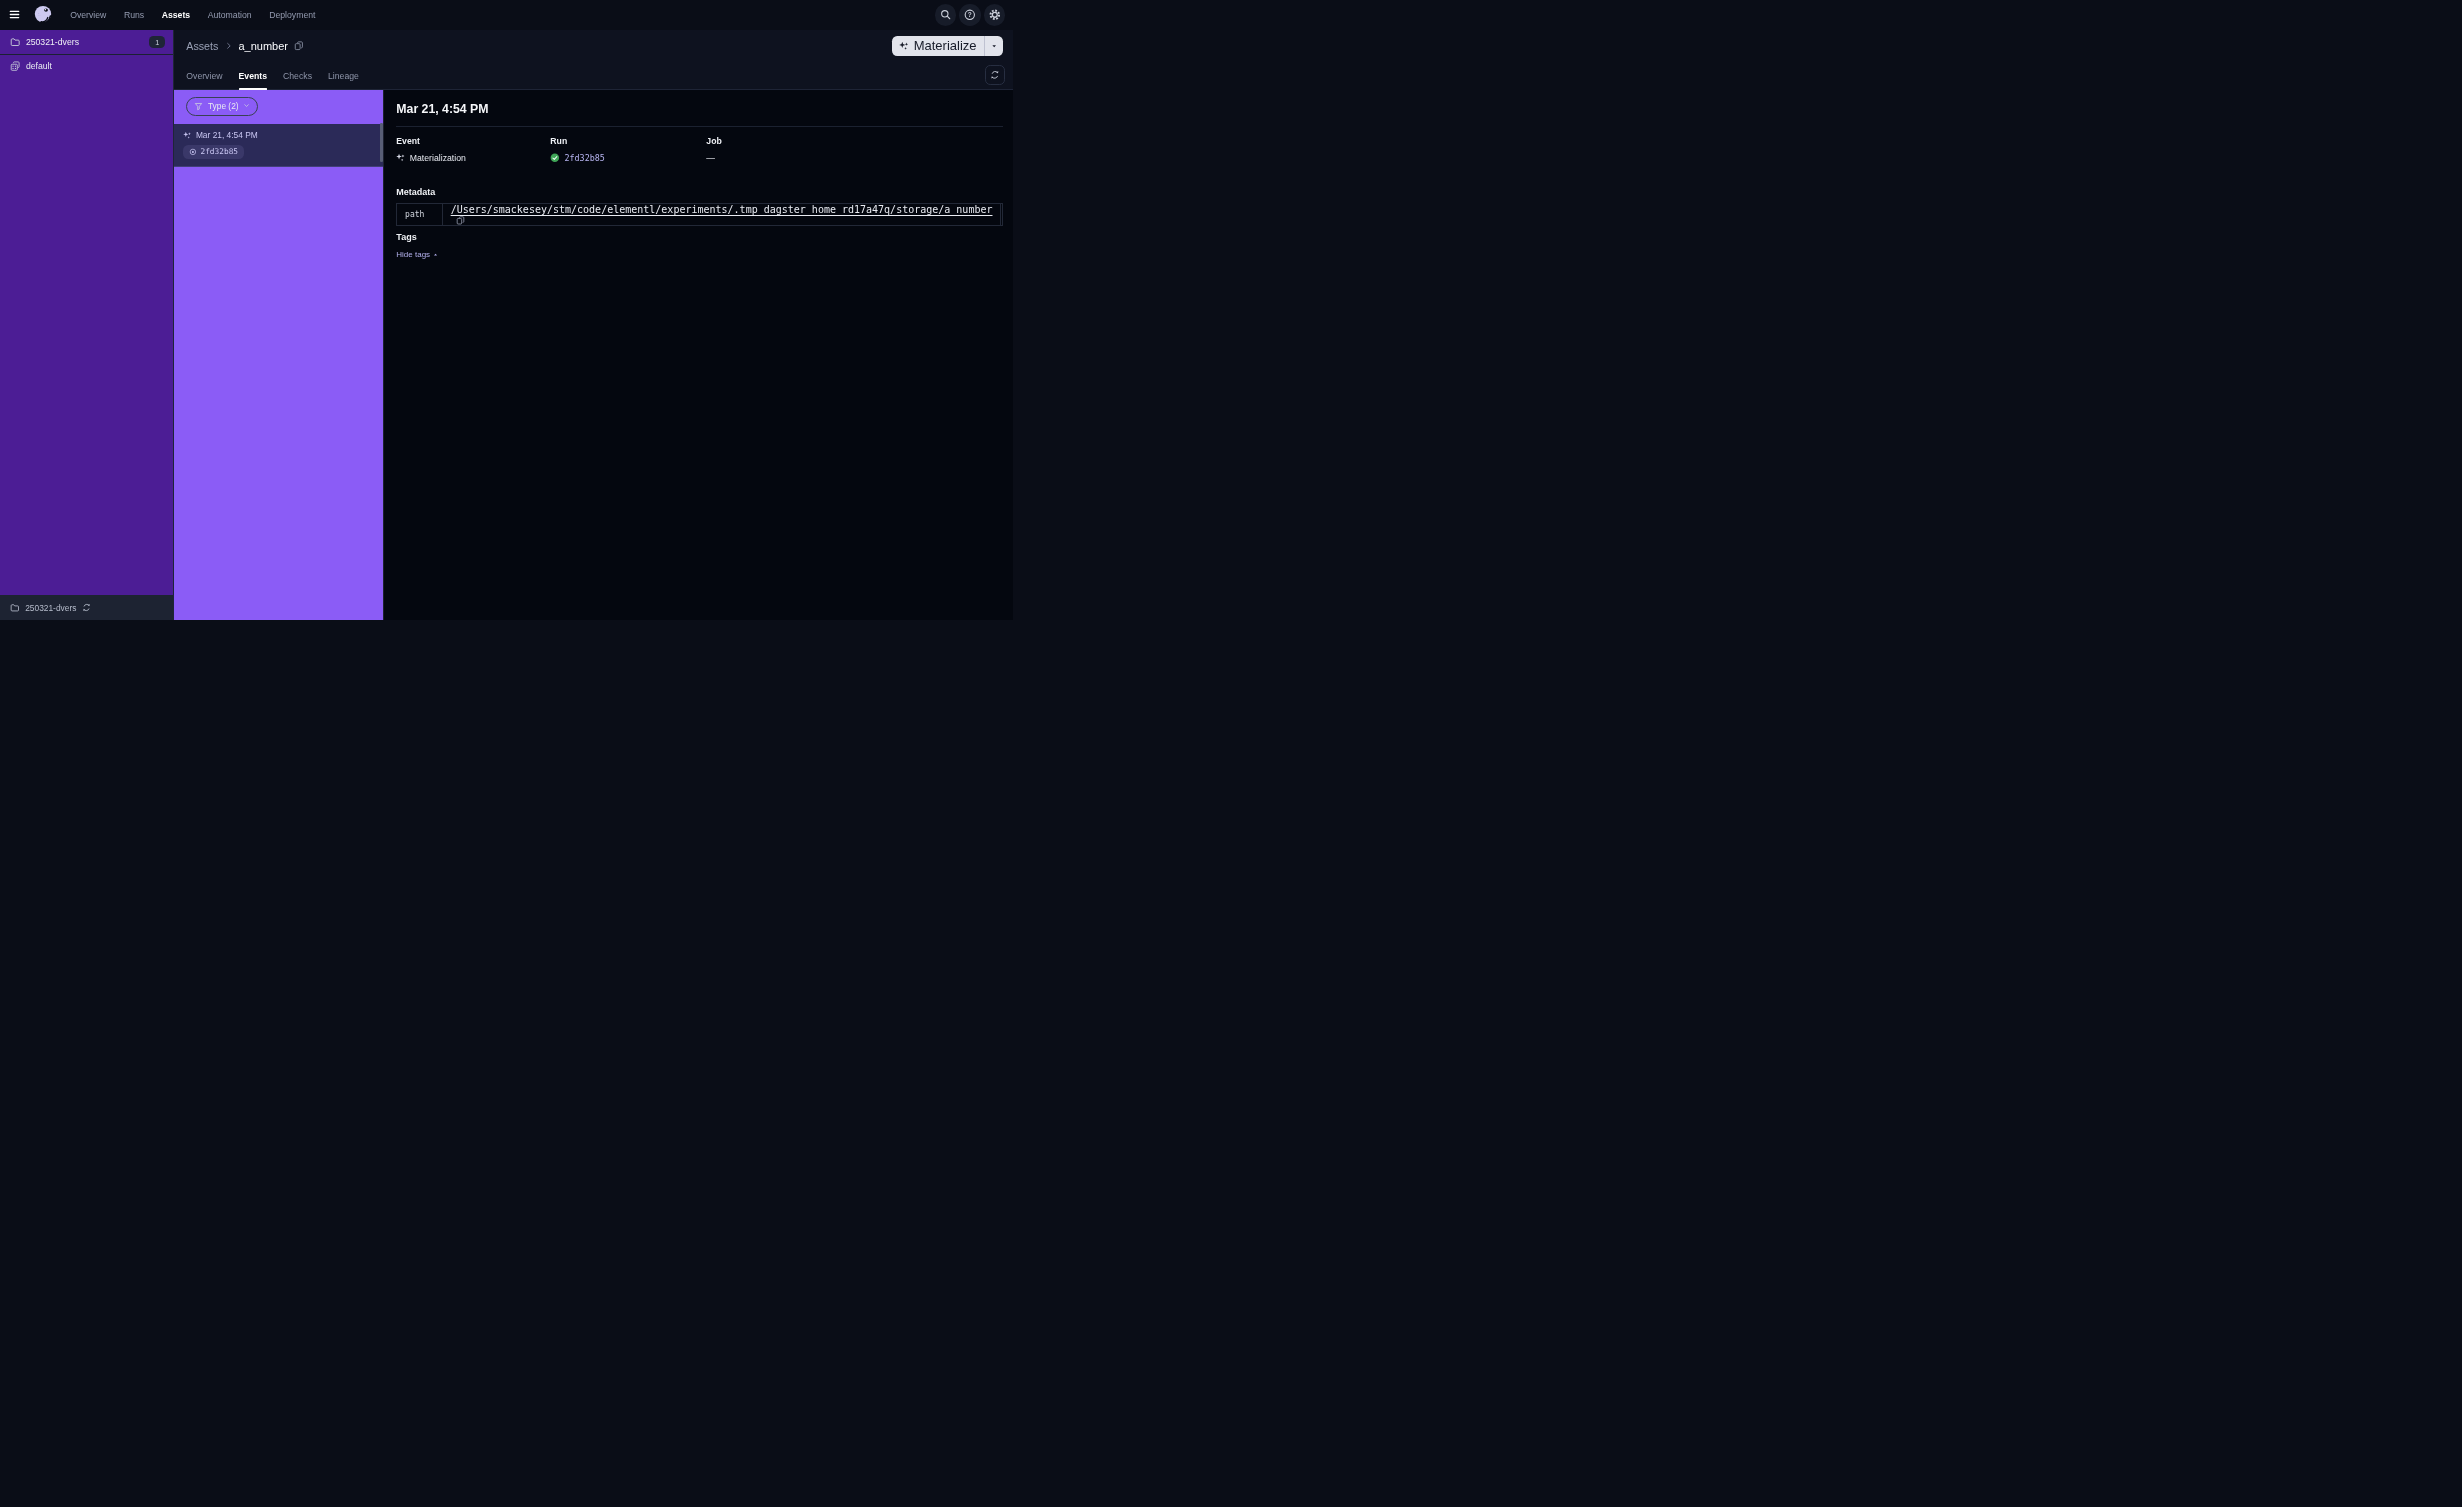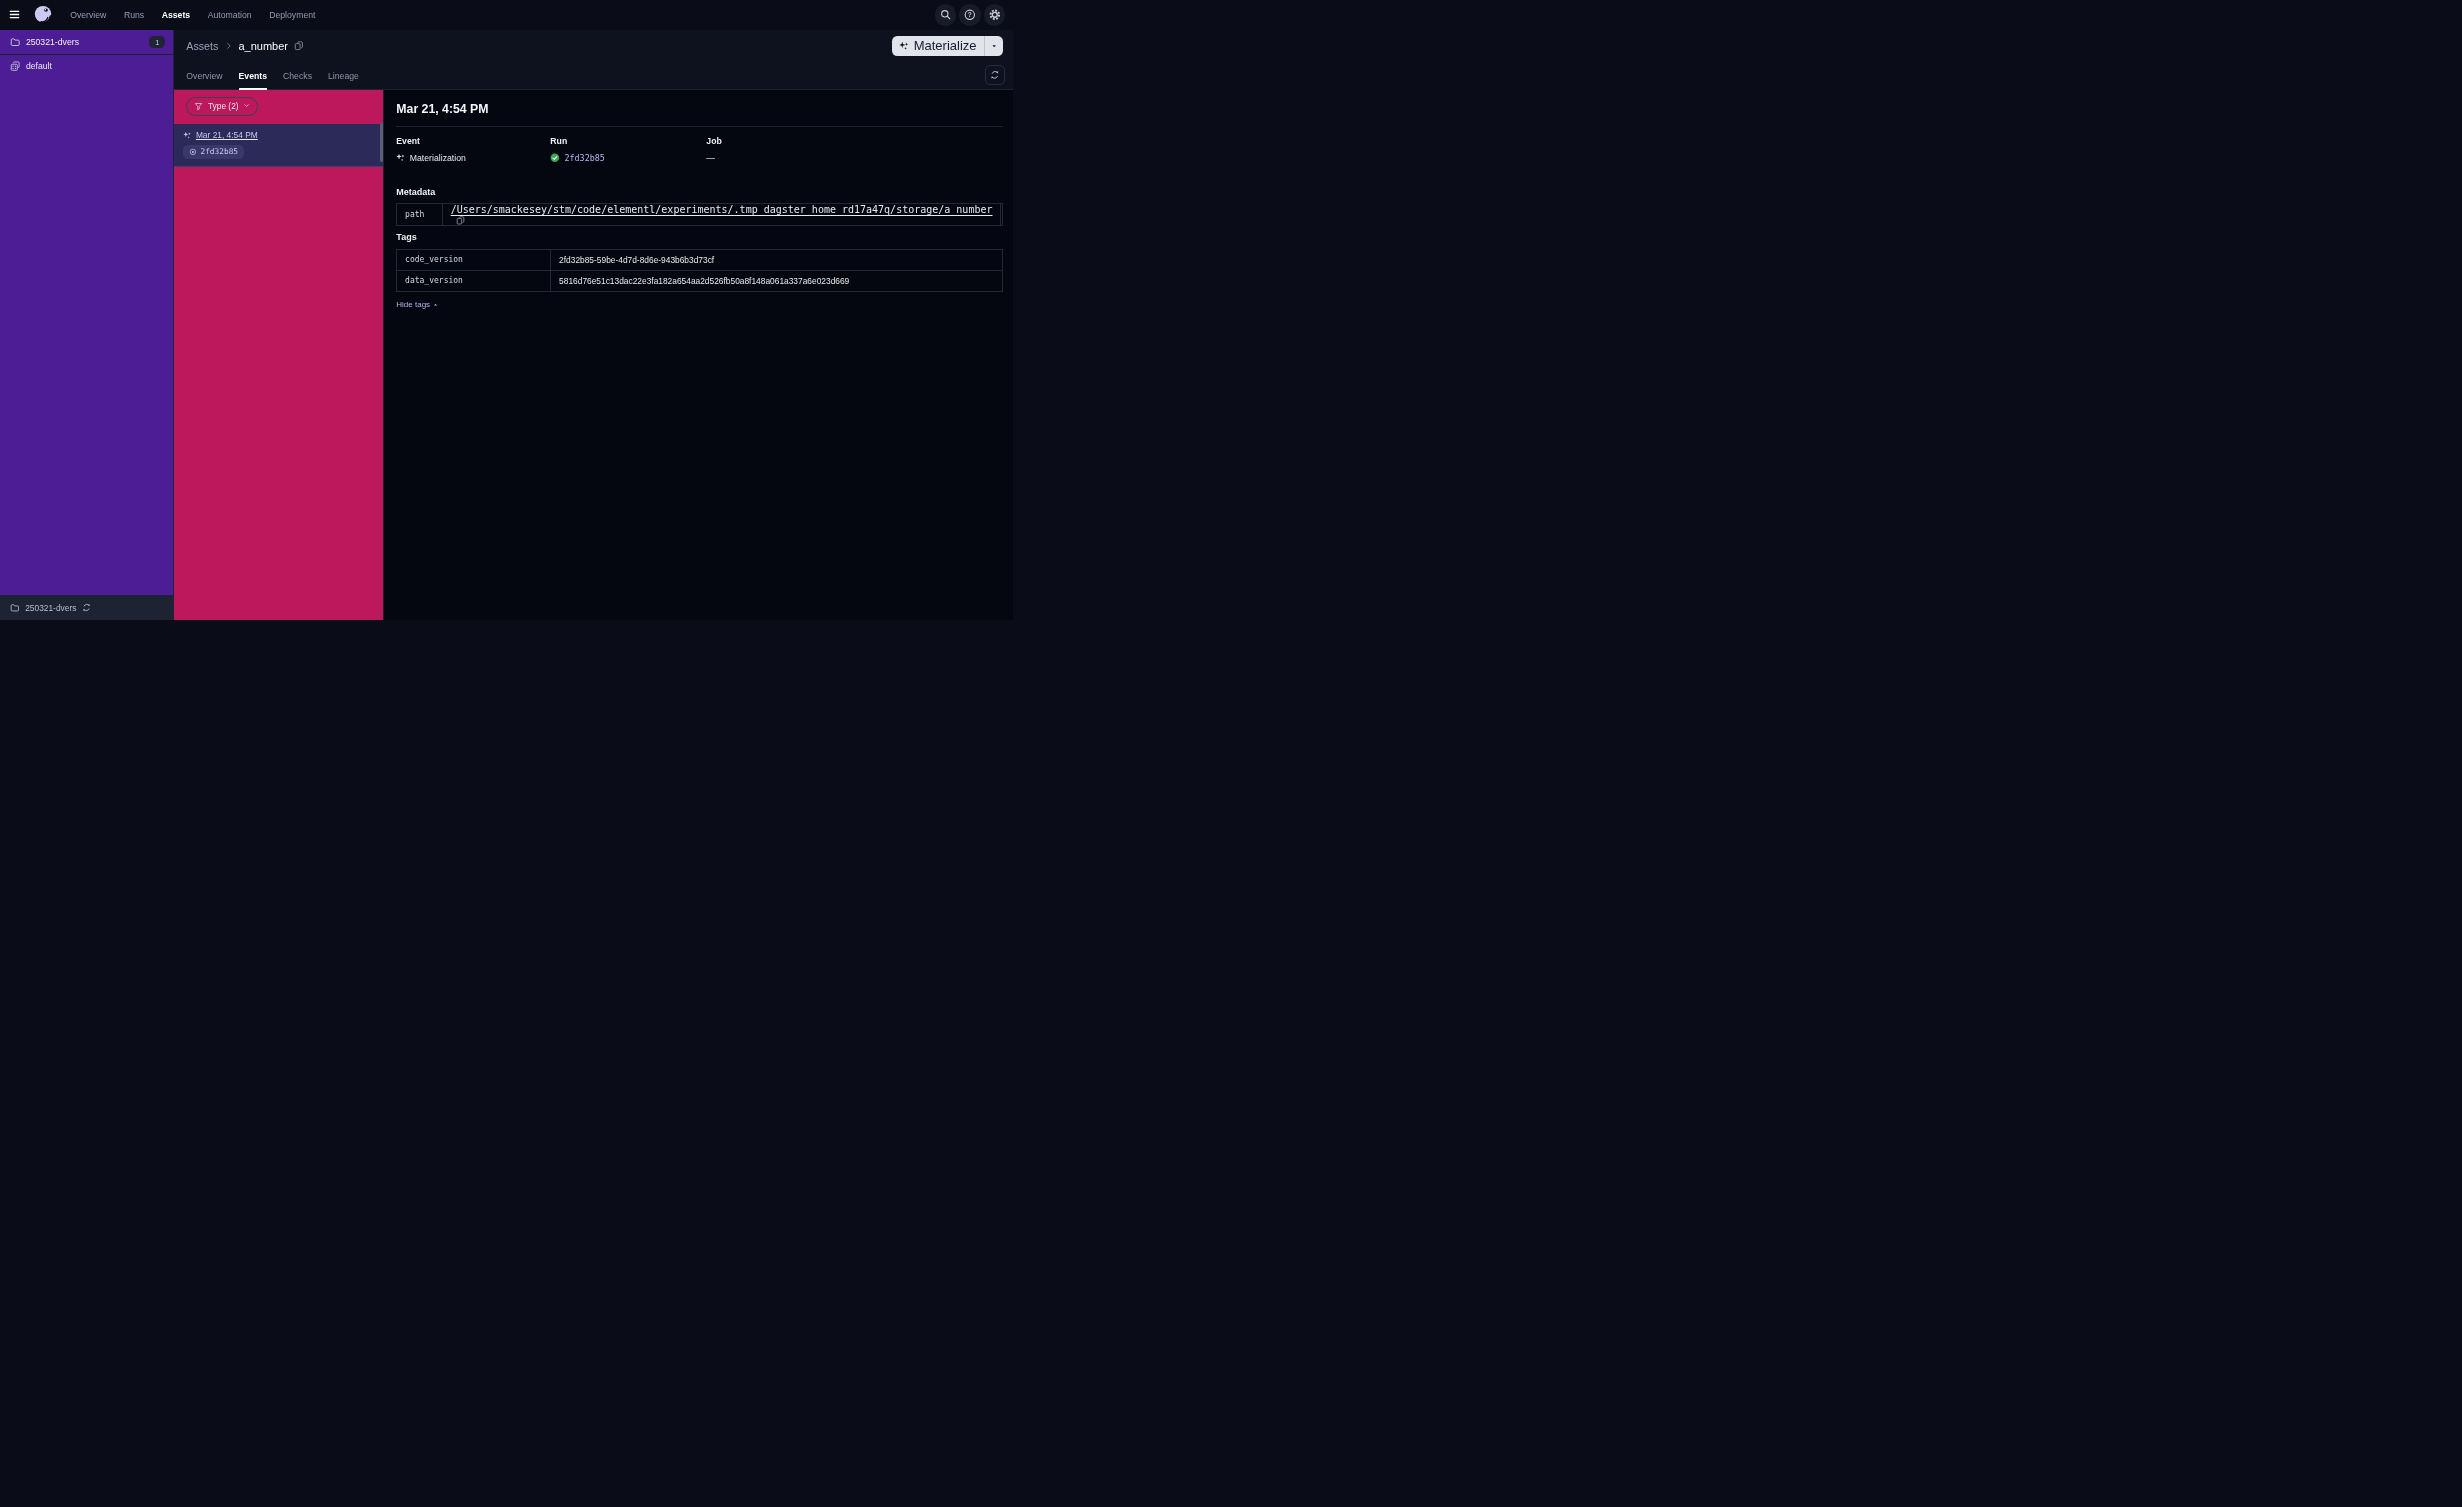--- a/index.html
+++ b/index.html
@@ -56,21 +56,21 @@
   .tabs { display:flex; gap:16px; height:100%; }
   .tab { position:relative; display:flex; align-items:center; font-size:8.7px; font-weight:500; color:#8e95a9; }
   .tab.active { color:#ffffff; font-weight:600; }
   .tab.active::after { content:""; position:absolute; left:0; right:0; bottom:-0.6px; height:1.6px; background:#fff; border-radius:0.6px; }
   .refresh-btn { position:absolute; right:7.8px; bottom:3.9px; width:20px; height:20px; border:0.6px solid #272e41;
                  border-radius:5.2px; display:flex; align-items:center; justify-content:center; color:#c5c9d6; }
 
   
   .content-body { position:absolute; top:60px; left:0; right:0; bottom:0; display:flex; }
 
-  .events-list { width:210px; flex:none; background:#be185d; border-right:0.6px solid #1d2230; position:relative;text-decoration:underline; }
+  .events-list { width:210px; flex:none; background:#8b5cf6; border-right:0.6px solid #1d2230; position:relative; }
   .filter-row { padding:6.5px 0 0 12.3px; }
   .filter-btn { display:inline-flex; align-items:center; gap:4.5px; height:19px; padding:0 7.1px;
                 border:0.6px solid #394153; border-radius:9.7px; color:#e8eaf1; font-size:8.4px; }
   .filter-btn .ic { color:#cfd3de; }
   .event-item { margin-top:8.4px; padding:6.5px 9px 7.1px; }
   .event-item.selected { background:#2b2a58; border-bottom:0.6px solid #413f78; }
   .ev-line1 { display:flex; align-items:center; gap:4.5px; font-size:8.4px; color:#c9c6f2; }
   .run-chip { margin-top:4.5px; display:inline-flex; align-items:center; gap:3.9px; background:#3a3869;
               border-radius:5.2px; padding:2.6px 5.8px; font-size:7.8px; color:#cac7f3;
               font-family:"DejaVu Sans Mono","Liberation Mono",monospace; }
@@ -383,32 +383,20 @@
                     <use href="#i-copy"></use>
                   </svg>
                 </button>
           </td>
           <td class="gutter"></td>
         </tr>
       </tbody>
         </table>
 
       <h2 class="section-h mt-tags">Tags</h2>
-      <table class="kv-table">
-        <tbody>
-            <tr>
-          <td class="k">code_version</td>
-          <td class="v">2fd32b85-59be-4d7d-8d6e-943b6b3d73cf</td>
-        </tr>
-        <tr>
-          <td class="k">data_version</td>
-          <td class="v">5816d76e51c13dac22e3fa182a654aa2d526fb50a8f148a061a337a6e023d669</td>
-        </tr>
-      </tbody>
-        </table>
 
       <a class="hide-tags">
         <span>Hide tags</span>
         <svg width="7.1" height="7.1" viewBox="0 0 11 11">
             <use href="#i-caret-up"></use>
           </svg>
       </a>
     </section>
   </div>
 </div>

